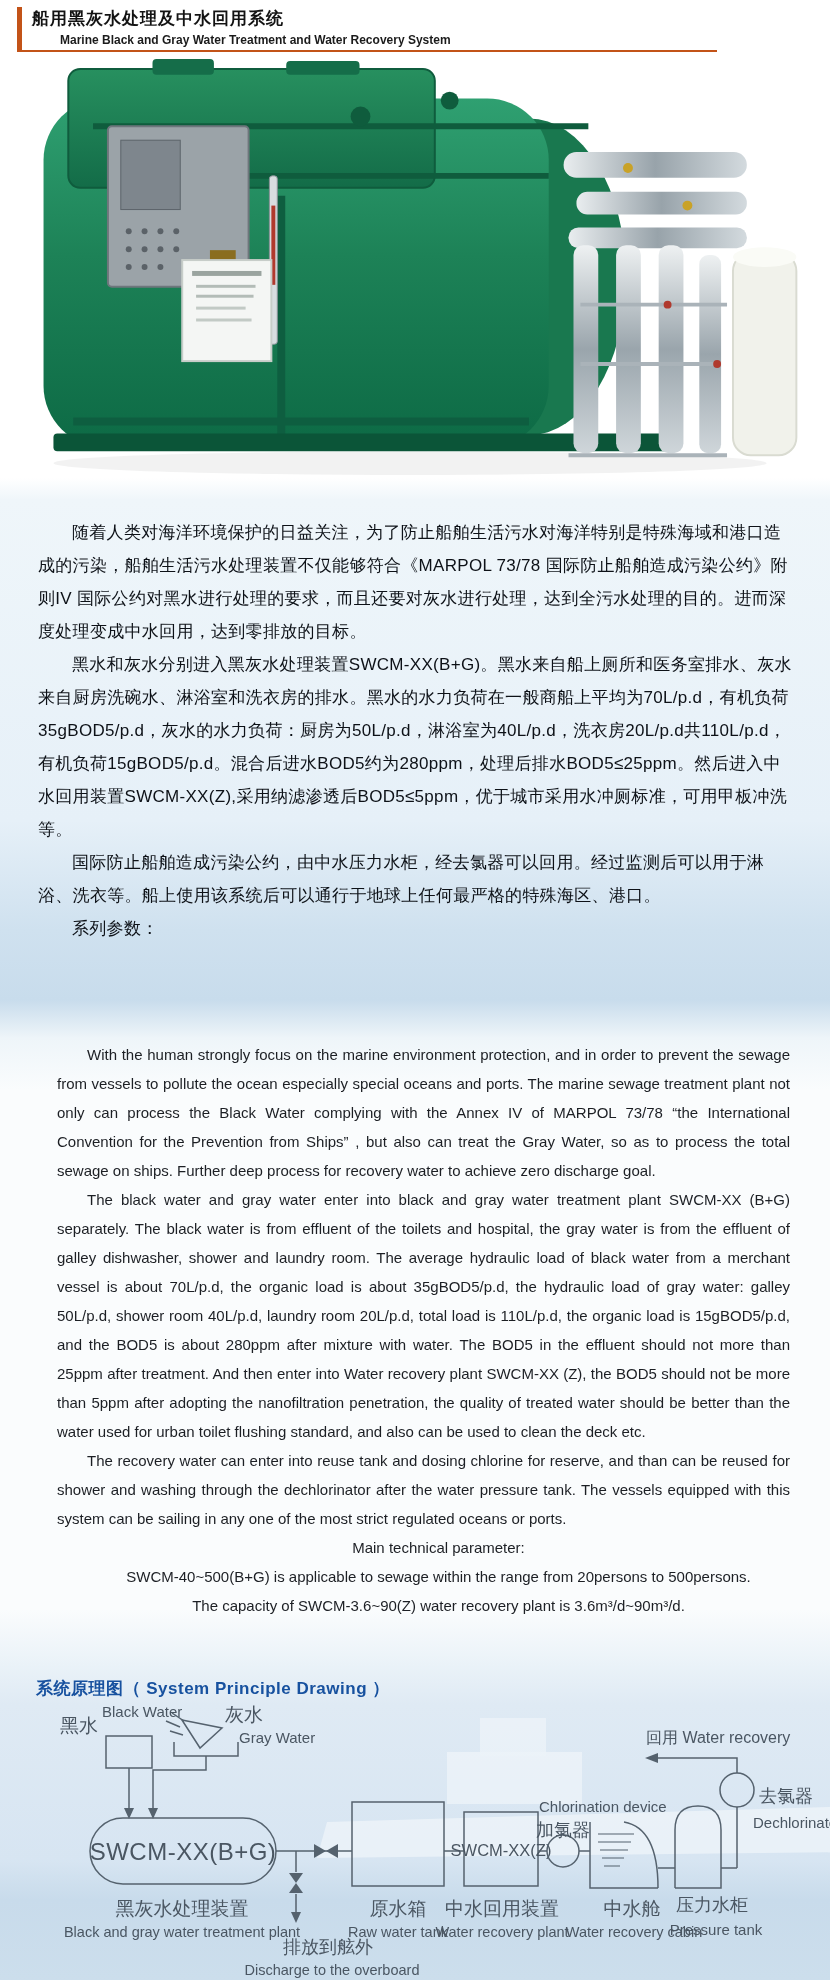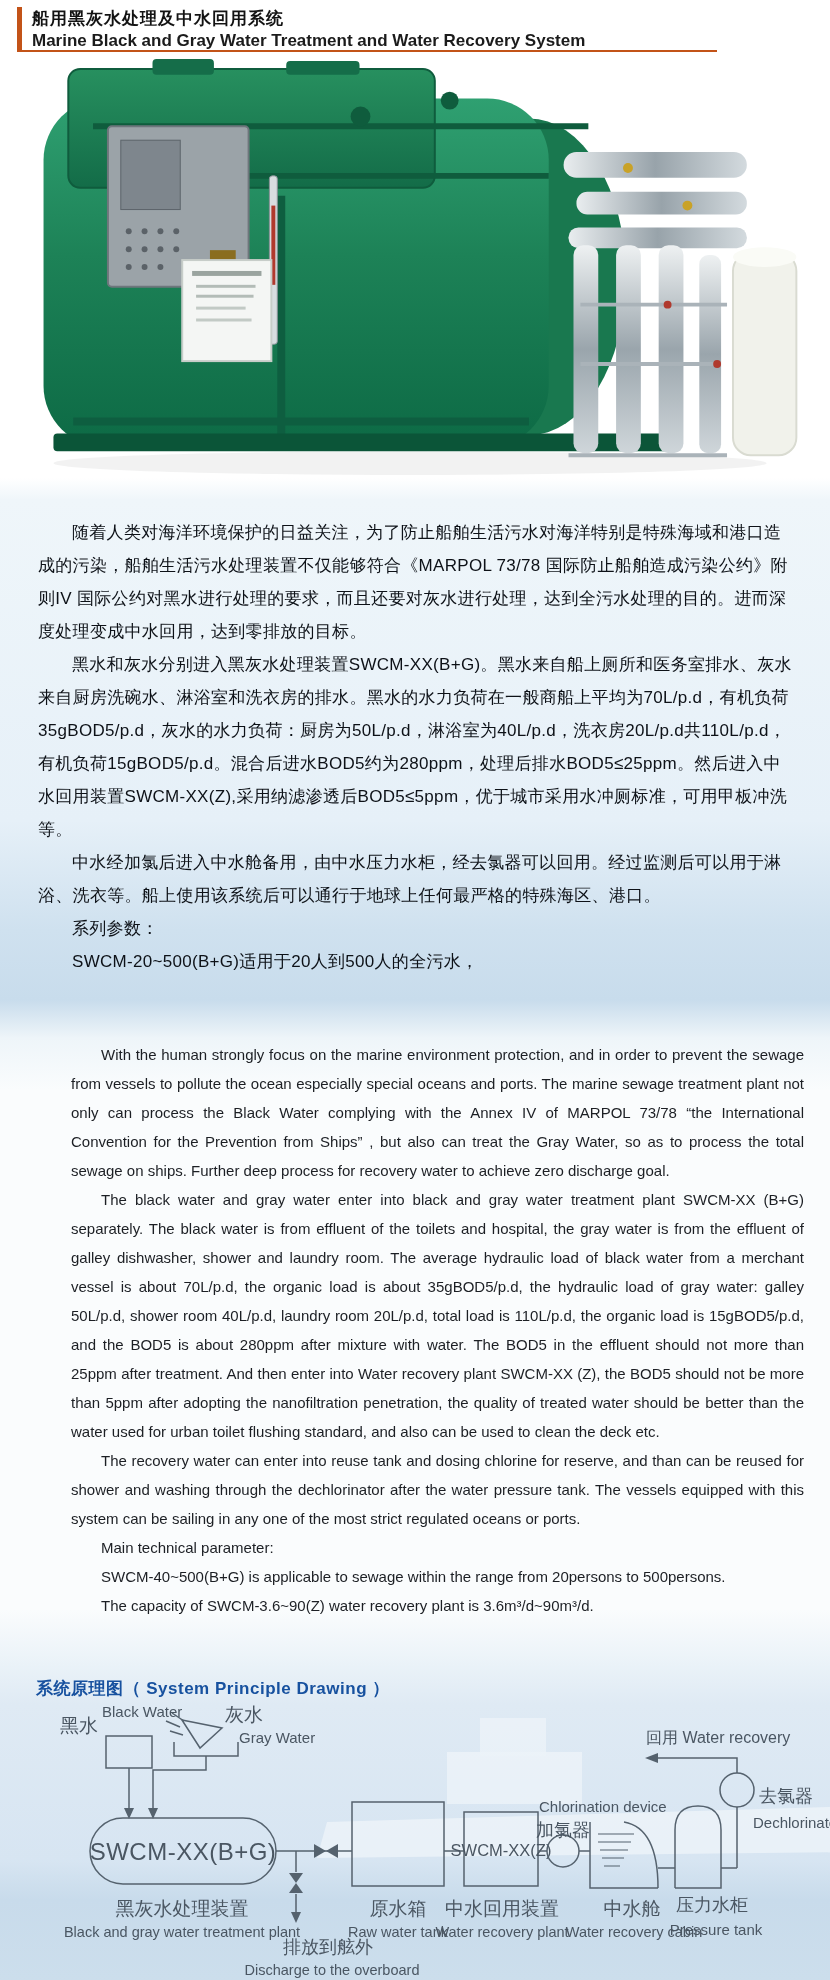--- a/index.html
+++ b/index.html
@@ -12,33 +12,33 @@
     background:linear-gradient(180deg,
       #ffffff 0px,#ffffff 478px,
       #eff6fa 500px,#e6f0f8 820px,#cfe1ef 930px,#c8dcec 1000px,
       #eef5f9 1038px,#fafcfd 1090px,#fafcfd 1610px,
       #eaf2f8 1665px,#dfeaf4 1705px,#d7e5f2 1860px,#c8dbeb 1900px,#ccdeec 1980px);
   }
   
   .header{position:absolute;top:7px;left:17px;width:700px;
     border-left:5px solid #c35318;padding:1px 0 0 10px;}
   .header-title-cn{font-size:17px;font-weight:bold;color:#131313;letter-spacing:1px;line-height:21px;}
-  .header-title-en{font-size:17px;font-weight:bold;color:#1b1b1b;line-height:19px;margin-top:2px;}
+  .header-title-en{font-size:12px;font-weight:bold;color:#1b1b1b;line-height:19px;margin-top:2px;margin-left:28px;}
   .header-underline{position:absolute;top:50px;left:17px;width:700px;height:2px;background:#c35318;}
   
   .photo-wrap{position:absolute;top:57px;left:30px;width:770px;height:420px;}
   
   .cn-text{position:absolute;top:516px;left:38px;width:756px;
     font-size:17px;line-height:33px;color:#0d1117;letter-spacing:0.3px;}
   .cn-text p{margin:0;text-indent:2em;}
   
-  .en-text{position:absolute;top:1040px;left:71px;width:733px;
+  .en-text{position:absolute;top:1040px;left:57px;width:733px;
     font-size:15px;line-height:29px;color:#1c1f24;}
   .en-text p{margin:0;text-indent:2em;text-align:justify;}
-  .en-text p.noj{text-align:left;}
+  .en-text p.noj{text-align:center;}
   
   .drawing-title{position:absolute;top:1677px;left:36px;
     font-size:17px;font-weight:bold;color:#17519f;letter-spacing:0.5px;}
   
   .diagram-wrap{position:absolute;top:1690px;left:0;width:830px;height:290px;padding-left:32px;}
   svg text{fill:#4a5662;}
 </style>
 </head>
 <body>
 
@@ -135,23 +135,22 @@
       <g>
         <rect x="706" y="198" width="64" height="204" rx="18" fill="#f1f2eb" stroke="#d9dbd1" stroke-width="2"></rect>
         <ellipse cx="738" cy="202" rx="32" ry="10" fill="#fafbf6"></ellipse>
       </g>
     </svg>
   </div>
 
   <div class="cn-text">
     <p>随着人类对海洋环境保护的日益关注，为了防止船舶生活污水对海洋特别是特殊海域和港口造成的污染，船舶生活污水处理装置不仅能够符合《MARPOL 73/78 国际防止船舶造成污染公约》附则IV 国际公约对黑水进行处理的要求，而且还要对灰水进行处理，达到全污水处理的目的。进而深度处理变成中水回用，达到零排放的目标。</p>
     <p>黑水和灰水分别进入黑灰水处理装置SWCM-XX(B+G)。黑水来自船上厕所和医务室排水、灰水来自厨房洗碗水、淋浴室和洗衣房的排水。黑水的水力负荷在一般商船上平均为70L/p.d，有机负荷35gBOD5/p.d，灰水的水力负荷：厨房为50L/p.d，淋浴室为40L/p.d，洗衣房20L/p.d共110L/p.d，有机负荷15gBOD5/p.d。混合后进水BOD5约为280ppm，处理后排水BOD5≤25ppm。然后进入中水回用装置SWCM-XX(Z),采用纳滤渗透后BOD5≤5ppm，优于城市采用水冲厕标准，可用甲板冲洗等。</p>
-    <p>中水经加氯后进入中水舱备用，由中水压力水柜，经去氯器可以回用。经过监测后可以用于淋浴、洗衣等。船上使用该系统后可以通行于地球上任何最严格的特殊海区、港口。</p>
+    <p>国际防止船舶造成污染公约，由中水压力水柜，经去氯器可以回用。经过监测后可以用于淋浴、洗衣等。船上使用该系统后可以通行于地球上任何最严格的特殊海区、港口。</p>
     <p>系列参数：</p>
-    <p>SWCM-20~500(B+G)适用于20人到500人的全污水，</p>
   </div>
 
   <div class="en-text">
     <p>With the human strongly focus on the marine environment protection, and in order to prevent the sewage from vessels to pollute the ocean especially special oceans and ports. The marine sewage treatment plant not only can process the Black Water complying with the Annex IV of MARPOL 73/78  “the International Convention for the Prevention from Ships” , but also can treat the Gray Water, so as to process the total sewage on ships. Further deep process for recovery water to achieve zero discharge goal.</p>
     <p>The black water and gray water enter into black and gray water treatment plant SWCM-XX (B+G) separately. The black water is from effluent of the toilets and hospital, the gray water is from the effluent of galley dishwasher, shower and laundry room. The average hydraulic load of black water from a merchant vessel is about 70L/p.d, the organic load is about 35gBOD5/p.d, the hydraulic load of gray water: galley 50L/p.d, shower room 40L/p.d, laundry room 20L/p.d, total load is 110L/p.d, the organic load is 15gBOD5/p.d, and the BOD5 is about 280ppm after mixture with water. The BOD5 in the effluent should not more than 25ppm after treatment. And then enter into Water recovery plant SWCM-XX (Z), the BOD5 should not be more than 5ppm after adopting the nanofiltration penetration, the quality of treated water should be better than the water used for urban toilet flushing standard, and also can be used to clean the deck etc.</p>
     <p>The recovery water can enter into reuse tank and dosing chlorine for reserve, and than can be reused for shower and washing through the dechlorinator after the water pressure tank. The vessels equipped with this system can be sailing in any one of the most strict regulated oceans or ports.</p>
     <p class="noj">Main technical parameter:</p>
     <p class="noj">SWCM-40~500(B+G) is applicable to sewage within the range from 20persons to 500persons.</p>
     <p class="noj">The capacity of SWCM-3.6~90(Z) water recovery plant is 3.6m³/d~90m³/d.</p>
   </div>

